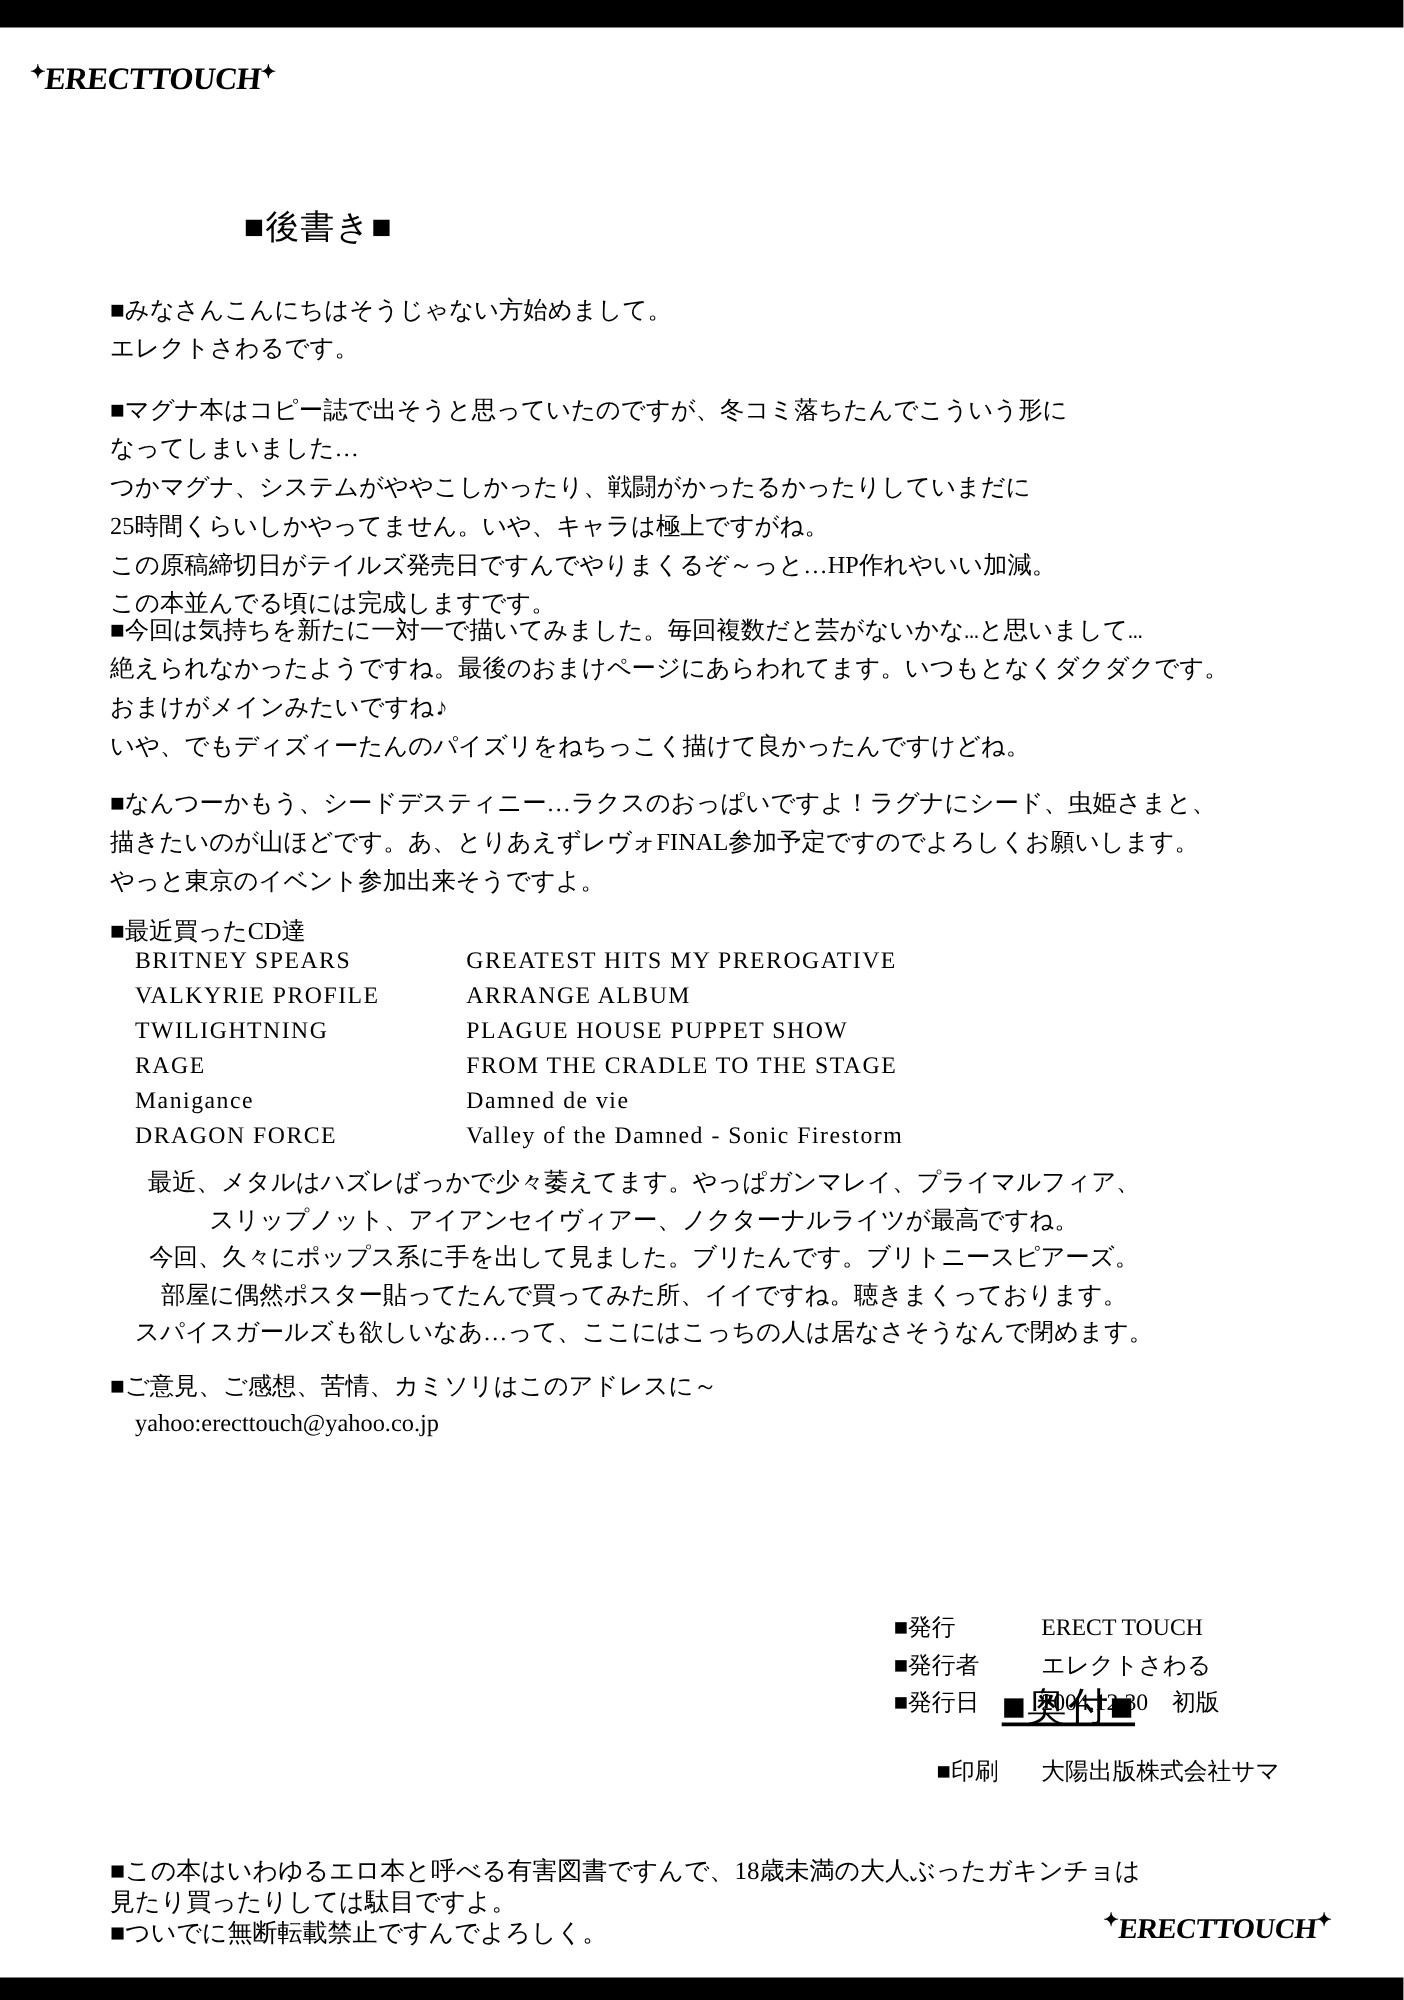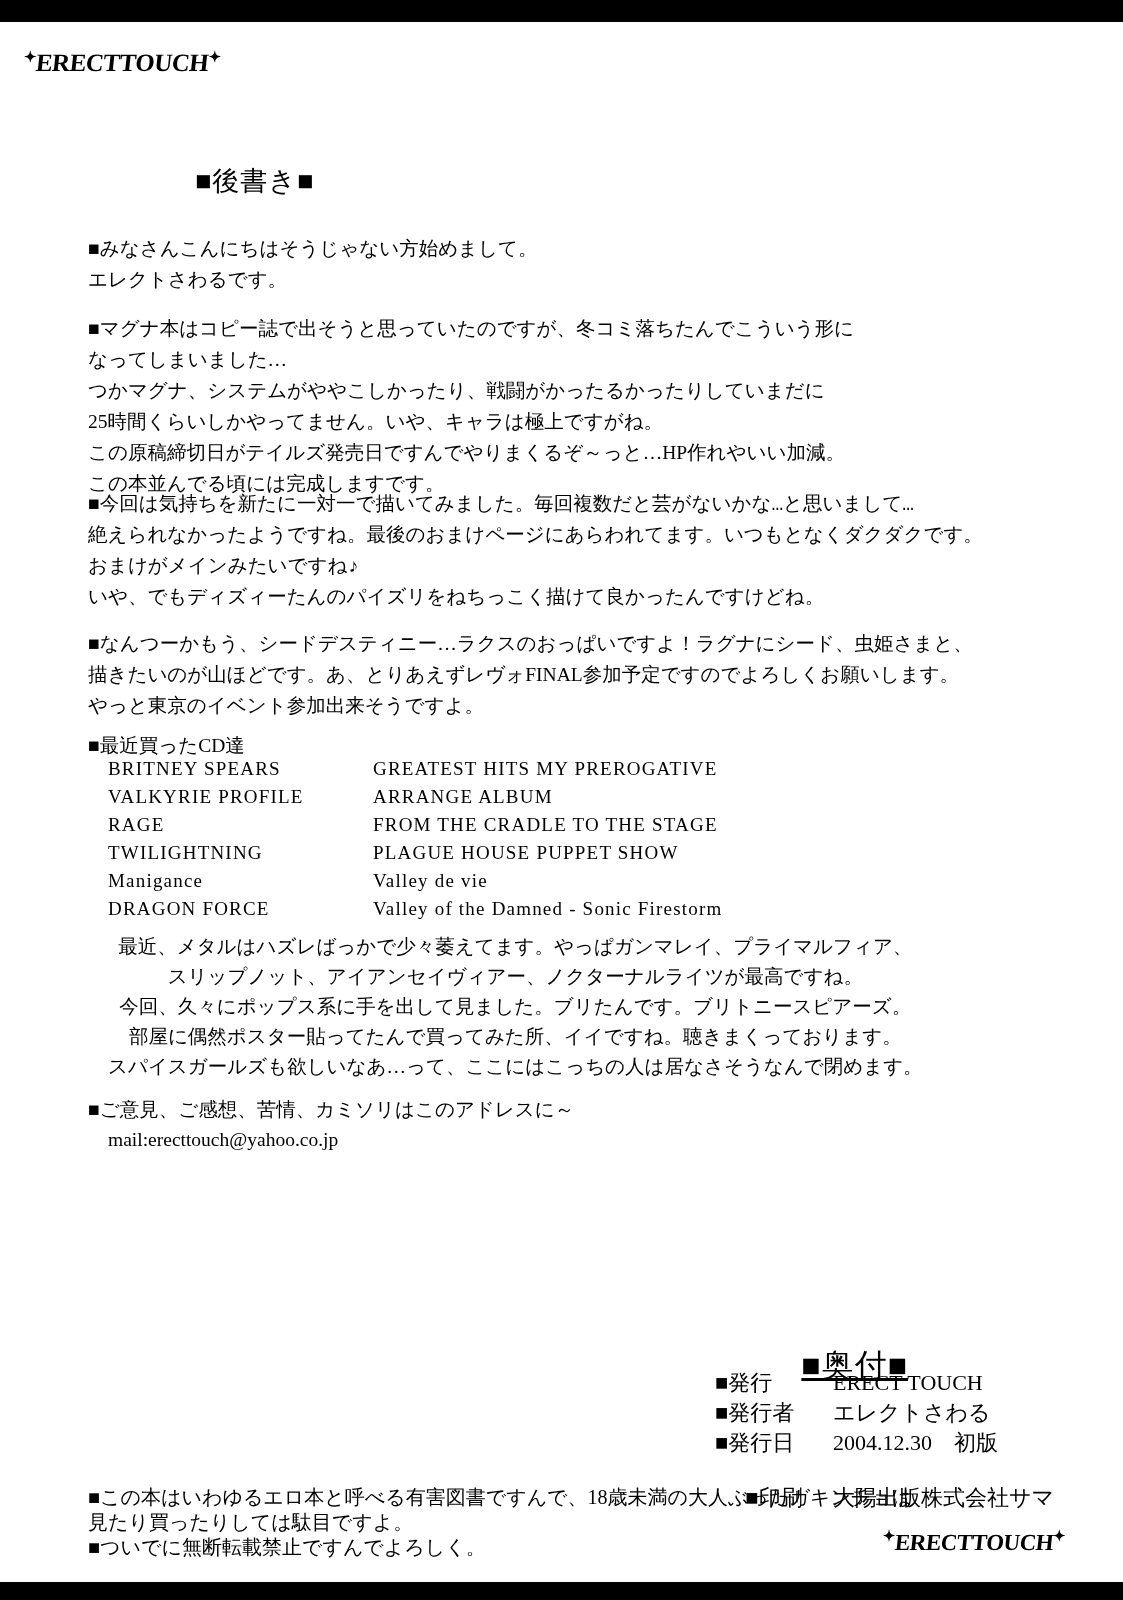--- a/index.html
+++ b/index.html
@@ -105,22 +105,22 @@
     position: absolute;
     right: 215px;
     top: 1344px;
     font-size: 32px;
     letter-spacing: 1px;
     text-decoration: underline;
   }
   .colophon {
     position: absolute;
     left: 715px;
-    top: 1368px;
-    font-size: 22px;
+    top: 1288px;
+    font-size: 19px;
     line-height: 30px;
   }
   .colophon .row {
     display: flex;
   }
   .colophon .lbl {
     width: 118px;
     white-space: nowrap;
   }
   .colophon .val {
@@ -176,46 +176,46 @@
     <tbody>
       <tr>
         <td class="col1">BRITNEY SPEARS</td>
         <td>GREATEST HITS MY PREROGATIVE</td>
       </tr>
       <tr>
         <td class="col1">VALKYRIE PROFILE</td>
         <td>ARRANGE ALBUM</td>
       </tr>
       <tr>
+        <td class="col1">TWILIGHTNING</td>
+        <td>PLAGUE HOUSE PUPPET SHOW</td>
+      </tr>
+      <tr>
         <td class="col1">RAGE</td>
         <td>FROM THE CRADLE TO THE STAGE</td>
       </tr>
       <tr>
-        <td class="col1">TWILIGHTNING</td>
-        <td>PLAGUE HOUSE PUPPET SHOW</td>
-      </tr>
-      <tr>
         <td class="col1">Manigance</td>
-        <td>Valley de vie</td>
+        <td>Damned de vie</td>
       </tr>
       <tr>
         <td class="col1">DRAGON FORCE</td>
         <td>Valley of the Damned - Sonic Firestorm</td>
       </tr>
     </tbody>
   </table>
 
   <div class="block cd-note">最近、メタルはハズレばっかで少々萎えてます。やっぱガンマレイ、プライマルフィア、
 スリップノット、アイアンセイヴィアー、ノクターナルライツが最高ですね。
 今回、久々にポップス系に手を出して見ました。ブリたんです。ブリトニースピアーズ。
 部屋に偶然ポスター貼ってたんで買ってみた所、イイですね。聴きまくっております。
 スパイスガールズも欲しいなあ…って、ここにはこっちの人は居なさそうなんで閉めます。</div>
 
   <div class="block contact"><span>■ご意見、ご感想、苦情、カミソリはこのアドレスに～</span>
-<span style="display:inline-block;margin-left:20px">mail:erecttouch@yahoo.co.jp</span></div>
+<span style="display:inline-block;margin-left:20px">yahoo:erecttouch@yahoo.co.jp</span></div>
 
   <div class="colophon-title">■奥付■</div>
 
   <div class="colophon">
     <div class="row">
       <span class="lbl">■発行</span>
       <span class="val">ERECT TOUCH</span>
     </div>
     <div class="row">
       <span class="lbl">■発行者</span>

